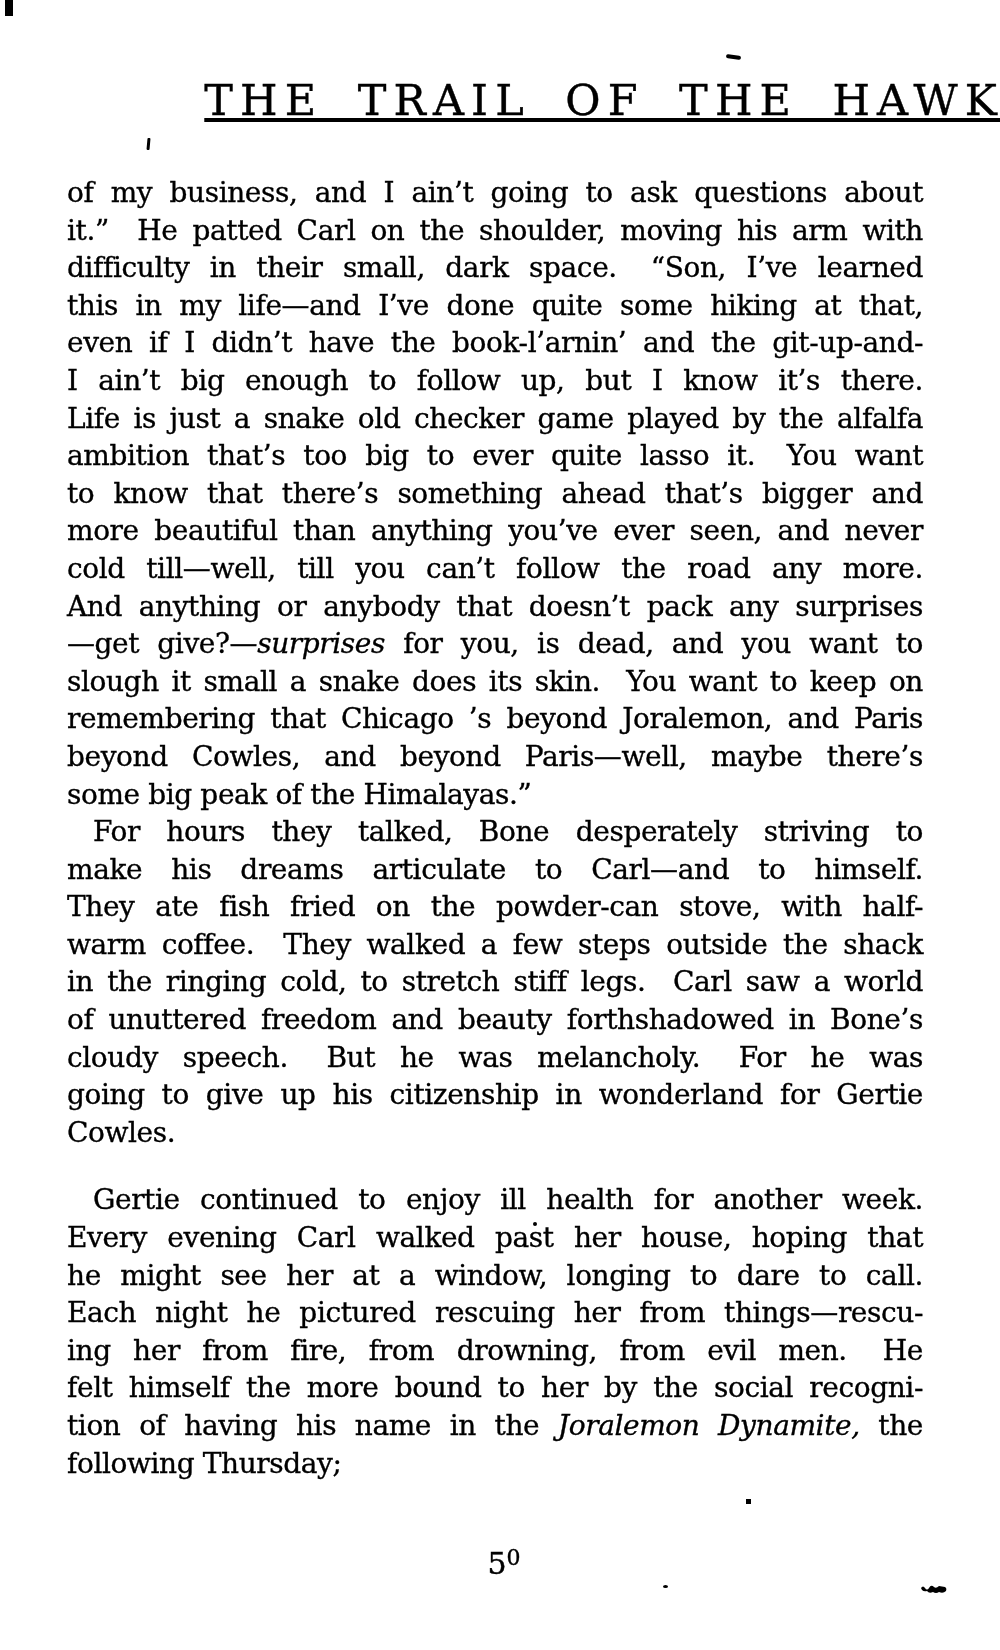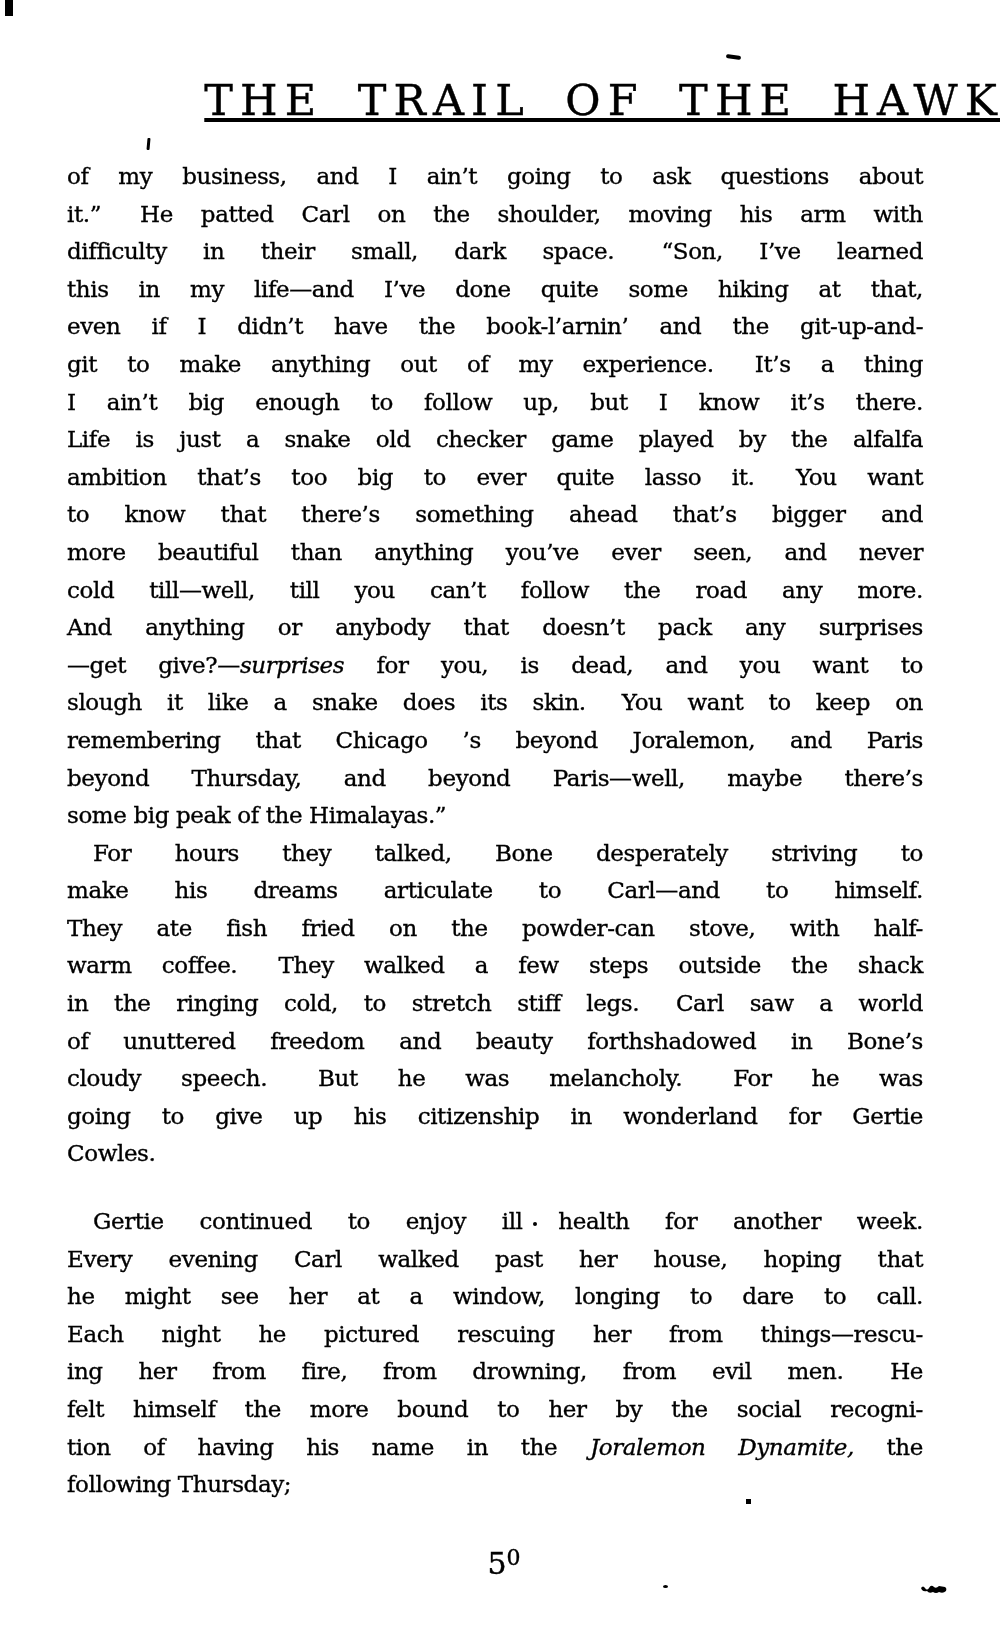--- a/index.html
+++ b/index.html
@@ -13,22 +13,22 @@
   
   .title{
     position:absolute;top:79px;left:12px;width:992px;text-align:right;
     font-size:43px;line-height:43px;white-space:nowrap;
     letter-spacing:0.165em;word-spacing:0.32em;text-decoration:underline;
     -webkit-text-stroke:0.4px #000;
   }
 
   
   #text-block{
-    position:absolute;left:67px;top:158px;width:856px;
-    font-size:23px;line-height:37.6px;letter-spacing:-0.4px;
+    position:absolute;left:67px;top:174px;width:856px;
+    font-size:28px;line-height:37.6px;letter-spacing:-0.4px;
     -webkit-text-stroke:0.35px #000;
   }
   .line{text-align:justify;text-align-last:justify;}
   .line.line-last{text-align-last:left;}
   .para.indent .line:first-child{text-indent:26px;}
   .it{font-style:italic;}
   .section-gap{height:30px;position:relative;}
 
   
   .page-num{
@@ -54,32 +54,31 @@
 
   <div class="title">THE TRAIL OF THE HAWK</div>
 
   <div id="text-block">
       <div class="para">
         <div class="line"><span>of my business, and I ain’t going to ask questions about</span></div>
         <div class="line"><span>it.”  He patted Carl on the shoulder, moving his arm with</span></div>
         <div class="line"><span>difficulty in their small, dark space.  “Son, I’ve learned</span></div>
         <div class="line"><span>this in my life—and I’ve done quite some hiking at that,</span></div>
         <div class="line"><span>even if I didn’t have the book-l’arnin’ and the git-up-and-</span></div>
-        <div class="line"><span>git to make anything out of my experience.  It’s a thing</span></div>
         <div class="line"><span>I ain’t big enough to follow up, but I know it’s there.</span></div>
         <div class="line"><span>Life is just a snake old checker game played by the alfalfa</span></div>
         <div class="line"><span>ambition that’s too big to ever quite lasso it.  You want</span></div>
         <div class="line"><span>to know that there’s something ahead that’s bigger and</span></div>
         <div class="line"><span>more beautiful than anything you’ve ever seen, and never</span></div>
         <div class="line"><span>cold till—well, till you can’t follow the road any more.</span></div>
         <div class="line"><span>And anything or anybody that doesn’t pack any surprises</span></div>
         <div class="line"><span>—get give?—</span><span class="it">surprises</span><span> for you, is dead, and you want to</span></div>
-        <div class="line"><span>slough it like a snake does its skin.  You want to keep on</span></div>
+        <div class="line"><span>slough it small a snake does its skin.  You want to keep on</span></div>
         <div class="line"><span>remembering that Chicago ’s beyond Joralemon, and Paris</span></div>
-        <div class="line"><span>beyond Thursday, and beyond Paris—well, maybe there’s</span></div>
+        <div class="line"><span>beyond Cowles, and beyond Paris—well, maybe there’s</span></div>
         <div class="line line-last"><span>some big peak of the Himalayas.”</span></div>
       </div>
       <div class="para indent">
         <div class="line"><span>For hours they talked, Bone desperately striving to</span></div>
         <div class="line"><span>make his dreams articulate to Carl—and to himself.</span></div>
         <div class="line"><span>They ate fish fried on the powder-can stove, with half-</span></div>
         <div class="line"><span>warm coffee.  They walked a few steps outside the shack</span></div>
         <div class="line"><span>in the ringing cold, to stretch stiff legs.  Carl saw a world</span></div>
         <div class="line"><span>of unuttered freedom and beauty forthshadowed in Bone’s</span></div>
         <div class="line"><span>cloudy speech.  But he was melancholy.  For he was</span></div>

